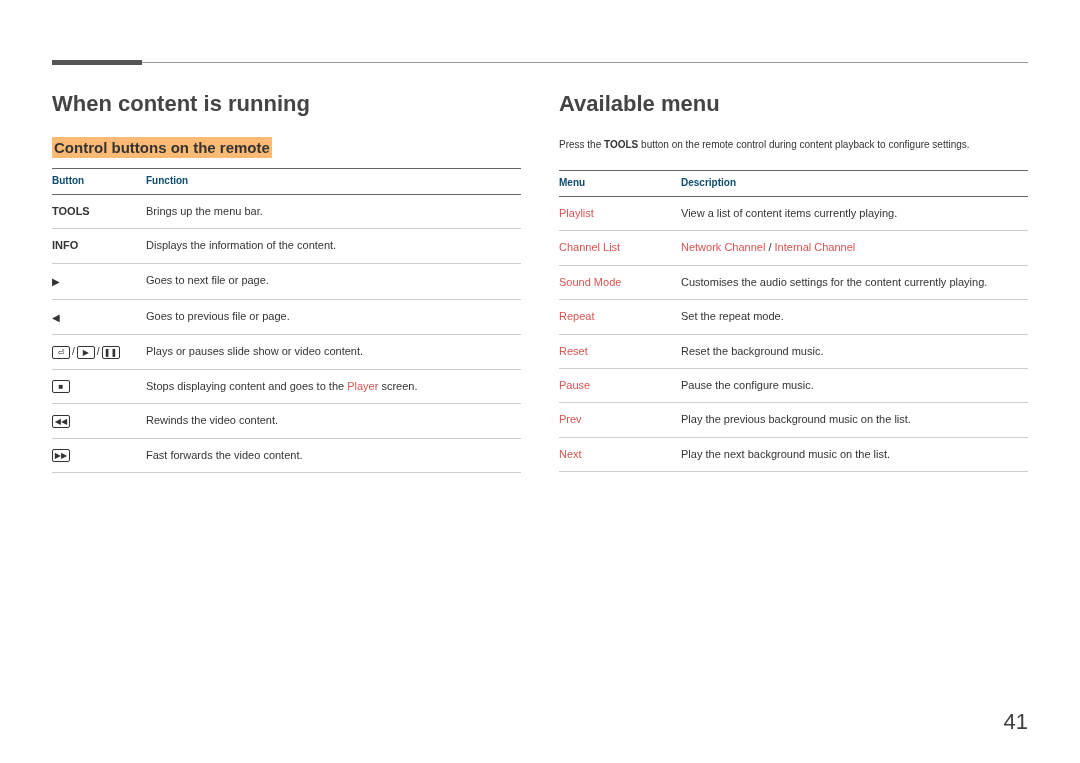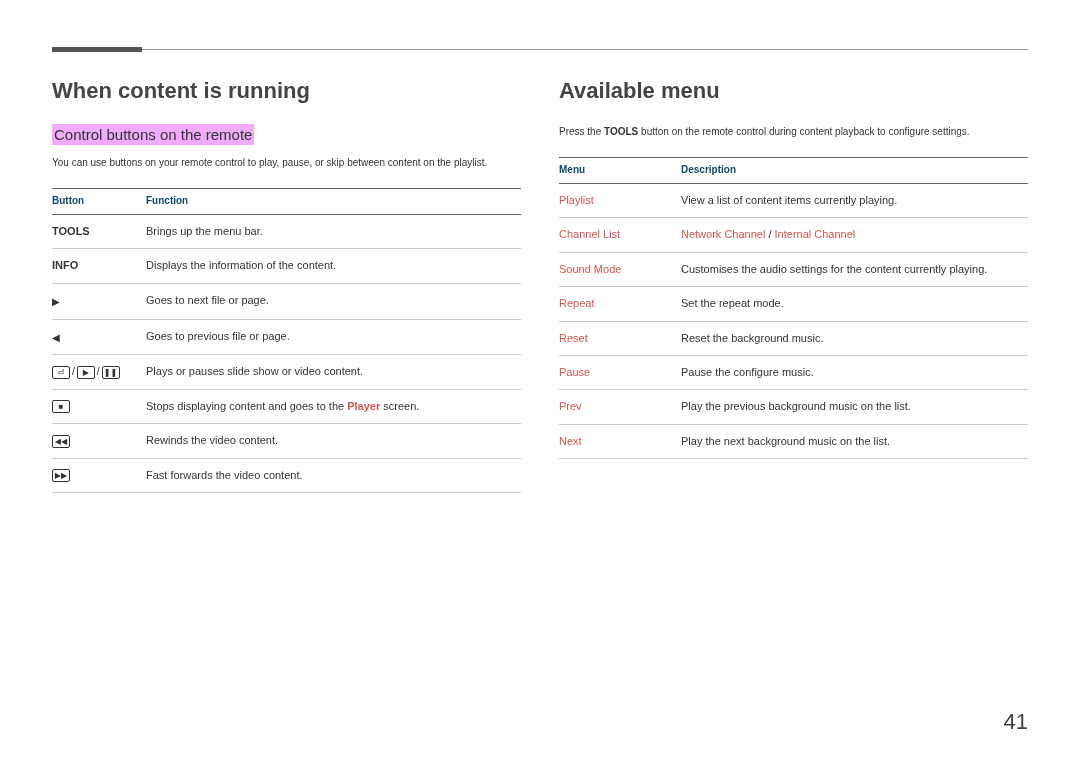--- a/index.html
+++ b/index.html
@@ -5,21 +5,21 @@
   * { box-sizing: border-box; margin: 0; padding: 0; }
   body {
     font-family: Arial, Helvetica, sans-serif;
     width: 1080px;
     height: 763px;
     background: #fff;
     color: #333;
     position: relative;
   }
   .page {
-    padding: 49px 52px 0 52px;
+    padding: 62px 52px 0 52px;
   }
   .top-rule {
     border-top: 1px solid #999;
     margin-bottom: 8px;
     position: relative;
   }
   .top-rule::before {
     content: "";
     position: absolute;
     left: 0;
@@ -39,23 +39,23 @@
   }
   h1 {
     font-size: 22px;
     font-weight: 600;
     color: #444;
     margin-bottom: 20px;
   }
   h2.highlight {
     display: inline-block;
     font-size: 15px;
-    font-weight: 400;
-    color: #333;
-    background: #f0abfc;
+    font-weight: 700;
+    color: #333;
+    background: #fdba74;
     padding: 2px 2px;
     margin-bottom: 10px;
   }
   p.intro {
     font-size: 10px;
     color: #333;
     line-height: 1.5;
     margin-bottom: 18px;
   }
   p.intro b { font-weight: 700; }
@@ -77,21 +77,21 @@
     padding: 9px 4px 9px 0;
     border-bottom: 1px solid #ccc;
     vertical-align: middle;
     color: #333;
     line-height: 1.4;
   }
   .col-btn { width: 94px; }
   .col-menu { width: 122px; }
   .btn-label { font-weight: 700; }
   .red { color: #d9534f; font-weight: 400; }
-  .red-normal { color: #d9534f; font-weight: 700; }
+  .red-normal { color: #d9534f; font-weight: 400; }
   .icon-box {
     display: inline-block;
     width: 18px;
     height: 13px;
     border: 1px solid #333;
     border-radius: 2px;
     text-align: center;
     line-height: 11px;
     font-size: 8px;
     vertical-align: middle;
@@ -127,21 +127,20 @@
 <body>
 
 <div class="page">
   <div class="top-rule"></div>
 
   <div class="cols">
 
     <div class="col">
       <h1>When content is running</h1>
       <h2 class="highlight">Control buttons on the remote</h2>
-      <p class="intro">You can use buttons on your remote control to play, pause, or skip between content on the playlist.</p>
 
       <table>
         <colgroup>
             <col class="col-btn">
             <col>
           </colgroup>
         <thead>
           <tr>
             <th>Button</th>
             <th>Function</th>

